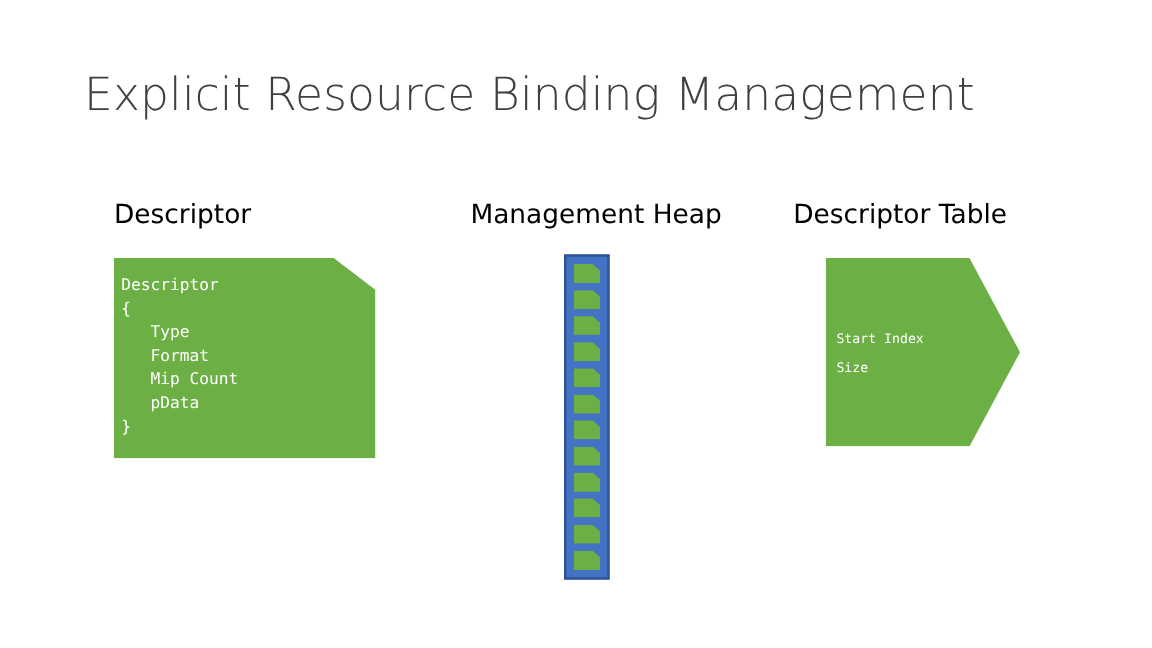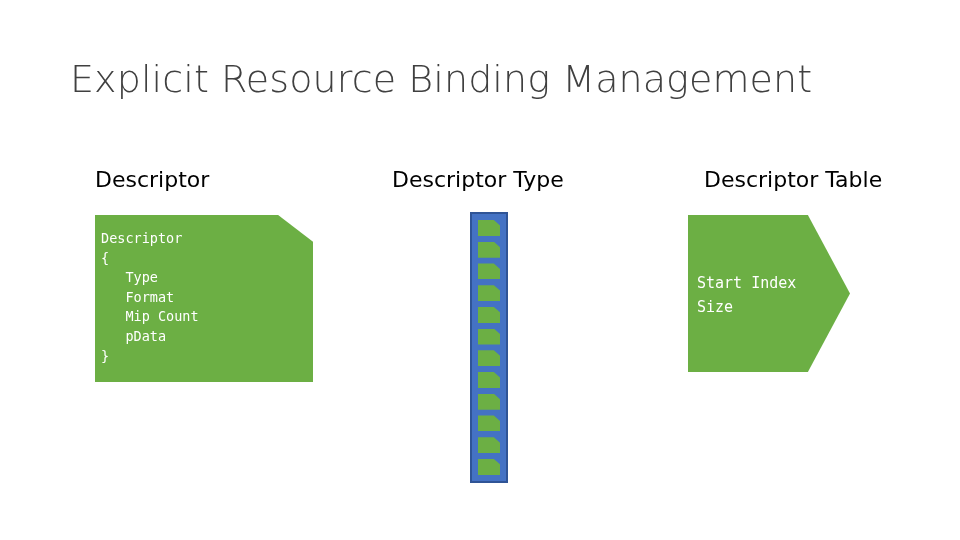--- a/index.html
+++ b/index.html
@@ -36,21 +36,21 @@
     position: absolute;
     font-family: "DejaVu Sans", sans-serif;
     font-weight: 400;
     font-size: 22px;
     line-height: 28px;
     color: #000000;
     white-space: nowrap;
   }
   #heading-descriptor      { left: 95px;  top: 166px; }
   #heading-descriptor-heap { left: 392px; top: 166px; }
-  #heading-descriptor-table{ left: 704px; top: 166px; }
+  #heading-descriptor-table{ left: 661px; top: 166px; }
 
   
   #descriptor-card {
     position: absolute;
     left: 95px;
     top: 215px;
     width: 218px;
     height: 167px;
     background: #6CAF44;
     -webkit-clip-path: polygon(0 0, 84% 0, 100% 16%, 100% 100%, 0 100%);
@@ -104,34 +104,34 @@
     background: #6CAF44;
     -webkit-clip-path: polygon(0 0, 74% 0, 100% 50%, 74% 100%, 0 100%);
     clip-path: polygon(0 0, 74% 0, 100% 50%, 74% 100%, 0 100%);
   }
   #descriptor-table-text {
     position: absolute;
     left: 697px;
     top: 271px;
     width: 150px;
     font-family: "DejaVu Sans Mono", monospace;
-    font-size: 15px;
+    font-size: 11px;
     line-height: 24px;
     color: #ffffff;
     white-space: pre;
   }
 </style>
 </head>
 <body>
 
 <div id="slide-title">Explicit Resource Binding Management</div>
 
 <div id="heading-descriptor" class="col-heading">Descriptor</div>
 
-<div id="heading-descriptor-heap" class="col-heading">Descriptor Type</div>
+<div id="heading-descriptor-heap" class="col-heading">Management Heap</div>
 
 <div id="heading-descriptor-table" class="col-heading">Descriptor Table</div>
 
 <div id="descriptor-card"></div>
 <div id="descriptor-code">Descriptor
 {
    Type
    Format
    Mip Count
    pData

